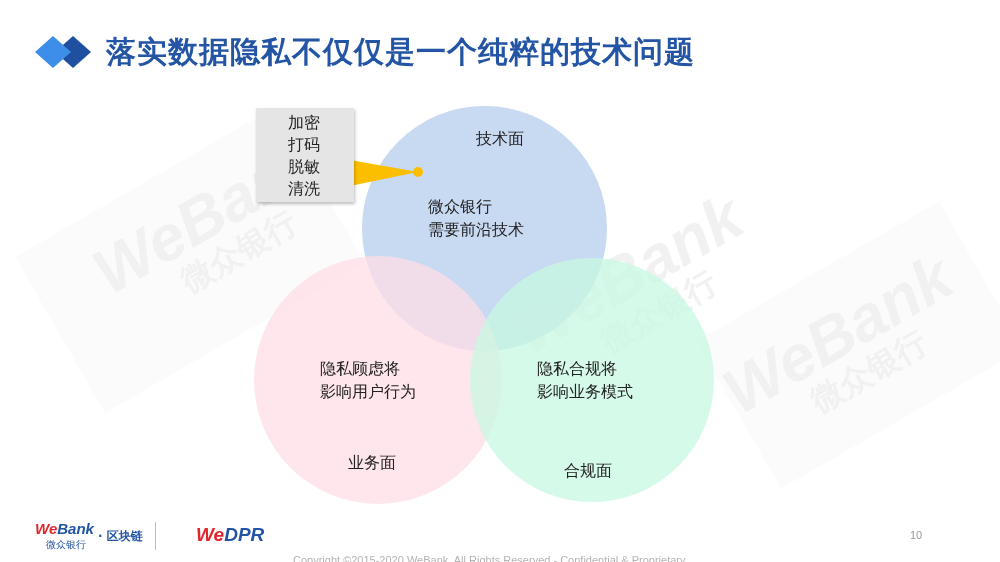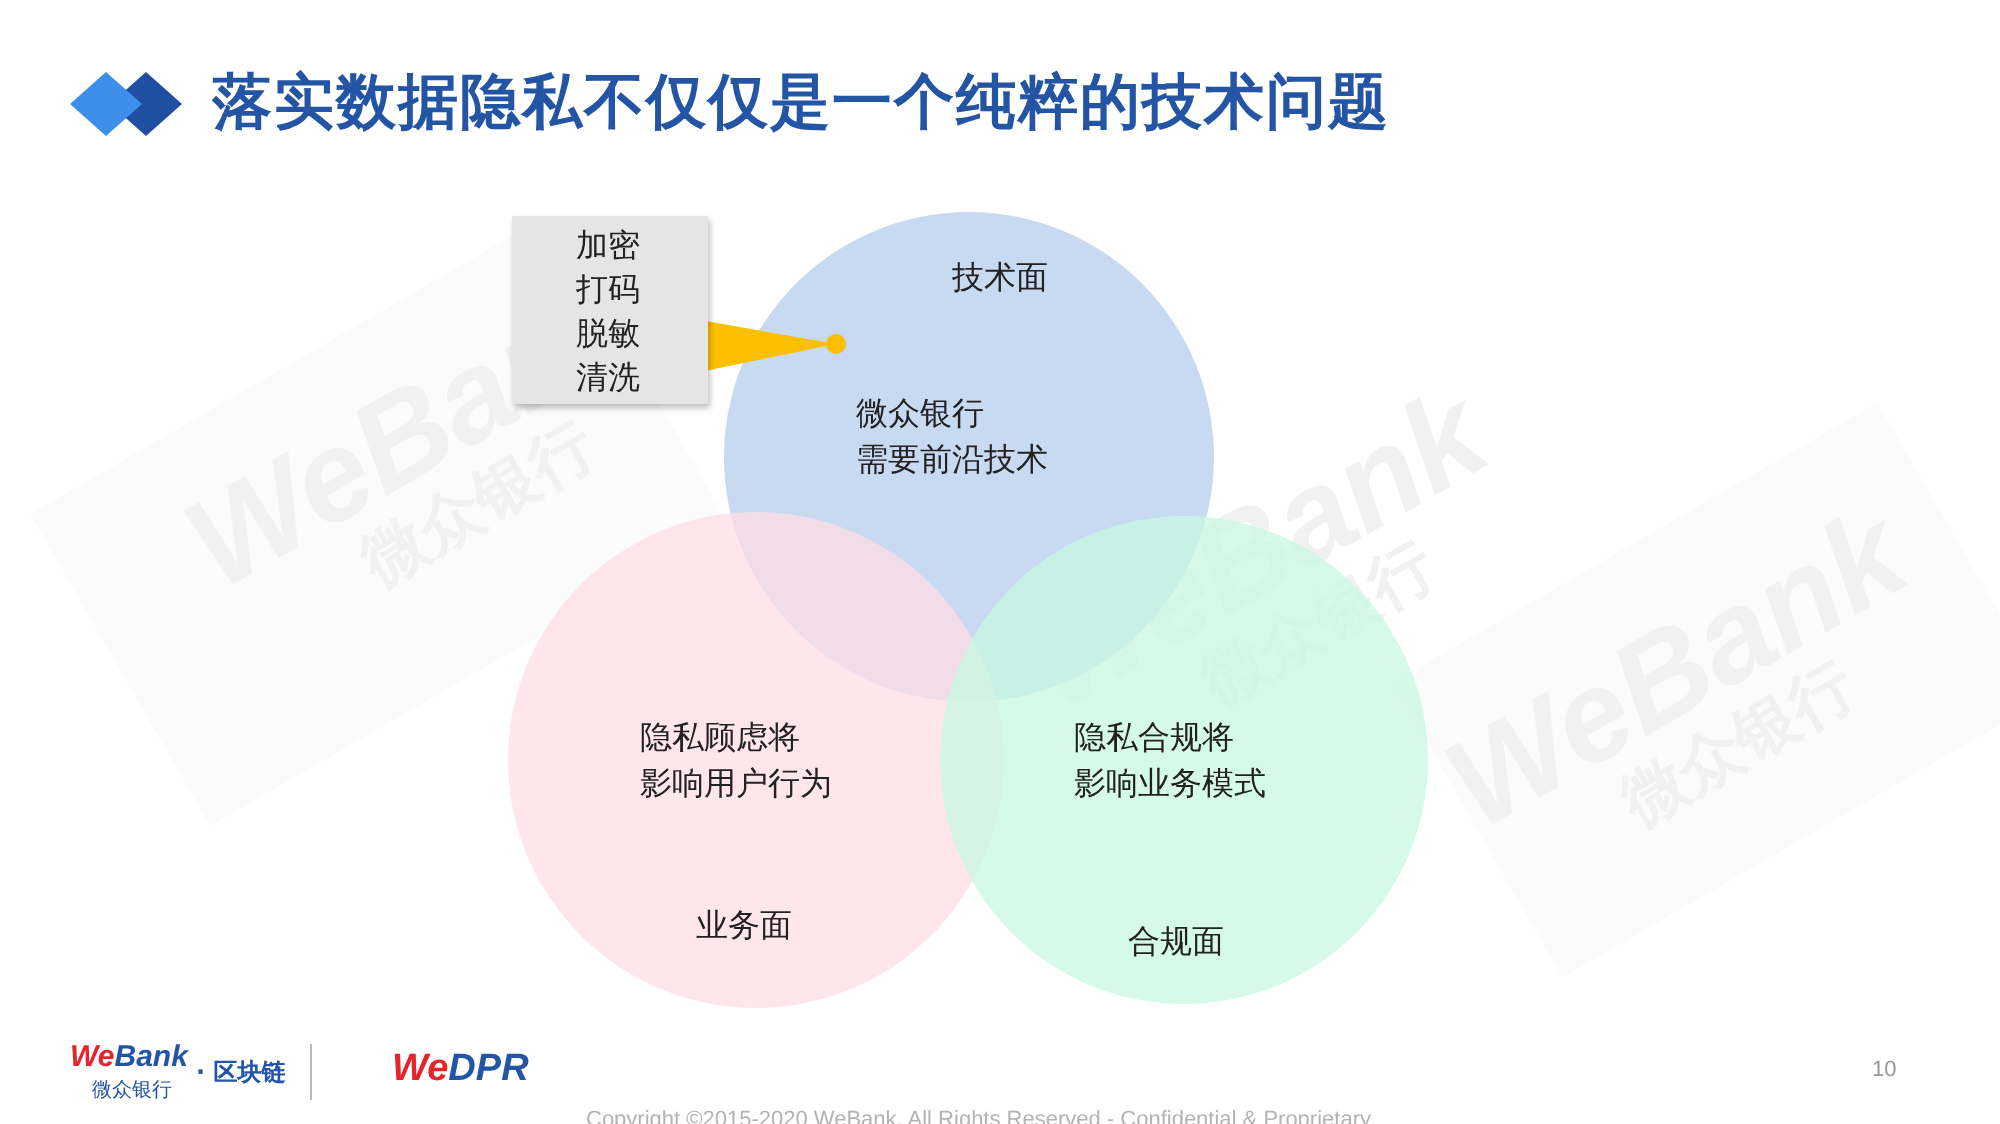--- a/index.html
+++ b/index.html
@@ -37,21 +37,21 @@
   }
   .callout-tail { position: absolute; left: 0; top: 0; width: 1000px; height: 562px; pointer-events: none; }
   .webank-en { position: absolute; left: 35px; top: 520px; font-family: "Liberation Sans", sans-serif; font-weight: bold; font-style: italic; font-size: 15px; color: #e3262c; }
   .webank-en .bank { color: #2455a4; }
   .webank-cn { position: absolute; left: 46px; top: 538px; font-size: 10px; color: #2455a4; }
   .chain { position: absolute; left: 98px; top: 528px; font-size: 12px; color: #2455a4; font-weight: bold; }
   .divider { position: absolute; left: 155px; top: 522px; width: 1px; height: 28px; background: #bbb; }
   .wedpr { position: absolute; left: 164px; top: 524px; font-family: "Liberation Sans", sans-serif; font-weight: bold; font-style: italic; font-size: 19px; color: #e3262c; margin-left: 32px; }
   .wedpr .dpr { color: #2455a4; }
   .copyright { position: absolute; left: 293px; top: 554px; font-size: 11px; color: #b3b3b3; white-space: nowrap; font-family: "Liberation Sans", sans-serif; }
-  .page-num { position: absolute; left: 936px; top: 529px; font-size: 11px; color: #999; font-family: "Liberation Sans", sans-serif; }
+  .page-num { position: absolute; left: 910px; top: 529px; font-size: 11px; color: #999; font-family: "Liberation Sans", sans-serif; }
 </style>
 </head>
 <body>
 
 <div class="wm-panel" style="left:40px; top:170px; width:300px; height:180px;"></div>
 <div class="wm-panel" style="left:720px; top:260px; width:280px; height:170px;"></div>
 <div class="watermark" style="left:90px; top:180px;">
   <span class="wm-en">WeBank</span>
   <span class="wm-cn">微众银行</span>
 </div>

